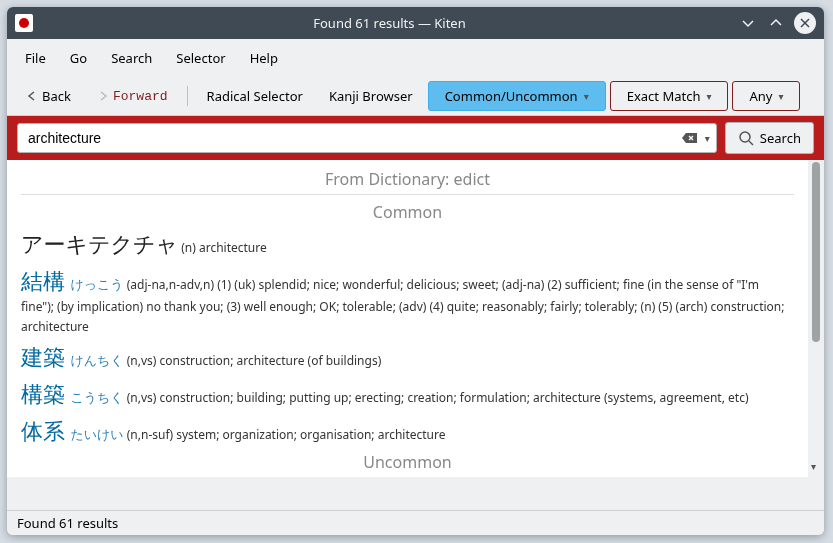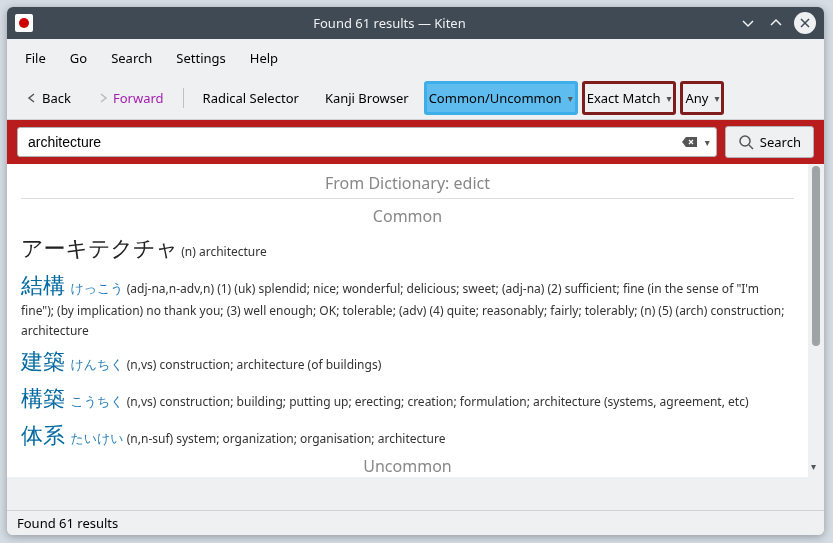--- a/index.html
+++ b/index.html
@@ -9,23 +9,23 @@
 .titlebar-icon { width: 18px; height: 18px; background: #fff; border-radius: 2px; display: flex; align-items: center; justify-content: center; margin-right: 8px; }
 .titlebar-icon::after { content: ""; width: 10px; height: 10px; background: #c00; border-radius: 50%; }
 .titlebar-title { flex: 1; text-align: center; font-size: 13px; }
 .titlebar-buttons { display: flex; gap: 8px; align-items: center; }
 .titlebar-btn { width: 20px; height: 20px; display: flex; align-items: center; justify-content: center; cursor: pointer; color: #eff0f1; }
 .titlebar-close { width: 22px; height: 22px; background: #eff0f1; border-radius: 50%; color: #3f4a55; }
 .menubar { display: flex; padding: 6px 8px; gap: 4px; background: #eff0f1; }
 .menu-item { padding: 4px 10px; cursor: pointer; border-radius: 3px; font-size: 13px; }
 .toolbar { display: flex; align-items: center; padding: 4px 8px; gap: 4px; background: #eff0f1; border-bottom: 1px solid #d0d0d0; }
 .tool-btn { display: flex; align-items: center; gap: 4px; padding: 5px 10px; border: 1px solid transparent; border-radius: 3px; cursor: pointer; font-size: 13px; }
-.tool-btn.disabled { color: #a21caf; cursor: default; }
+.tool-btn.disabled { color: #7f1d1d; cursor: default; font-family: Liberation Mono, monospace; }
 .tool-sep { width: 1px; height: 20px; background: #c0c0c0; margin: 0 4px; }
-.dropdown { display: flex; align-items: center; gap: 6px; padding: 5px 2px; border: 3px solid #7f1d1d; border-radius: 3px; background: #eff0f1; cursor: pointer; font-size: 13px; }
+.dropdown { display: flex; align-items: center; gap: 6px; padding: 5px 16px; border: 1px solid #7f1d1d; border-radius: 3px; background: #eff0f1; cursor: pointer; font-size: 13px; }
 .dropdown.active { background: #5ebdee; border-color: #3daee9; }
 .chevron { font-size: 10px; color: #555; }
 .searchbar { display: flex; align-items: center; padding: 6px 10px; gap: 8px; background: #b91c1c; }
 .search-input-wrap { flex: 1; display: flex; align-items: center; background: #fff; border: 1px solid #b0b3b6; border-radius: 3px; padding: 0 6px; height: 30px; }
 .search-input { flex: 1; border: none; outline: none; font-size: 14px; padding: 4px; background: transparent; }
 .search-btn { display: flex; align-items: center; gap: 6px; padding: 6px 12px; border: 1px solid #b0b3b6; border-radius: 3px; cursor: pointer; background: #eff0f1; }
 .content-wrap { flex: 1; display: flex; overflow: hidden; background: #fff; }
 .content { flex: 1; padding: 8px 14px; overflow-y: hidden; }
 .scrollbar { width: 16px; background: #eff0f1; position: relative; }
 .scroll-thumb { position: absolute; top: 2px; left: 4px; width: 8px; height: 180px; background: #a0a3a6; border-radius: 4px; }
@@ -65,21 +65,21 @@
             <path d="M2 2 L10 10 M10 2 L2 10" stroke="#3f4a55" stroke-width="1.5"></path>
           </svg>
       </div>
     </div>
   </div>
 
   <div class="menubar">
     <div class="menu-item">File</div>
     <div class="menu-item">Go</div>
     <div class="menu-item">Search</div>
-    <div class="menu-item">Settings</div>
+    <div class="menu-item">Selector</div>
     <div class="menu-item">Help</div>
   </div>
 
   <div class="toolbar">
     <div class="tool-btn">
       <span>
           <svg width="12" height="12" viewBox="0 0 12 12">
             <path d="M8 2 L3 6 L8 10" stroke="#555" stroke-width="1.5" fill="none"></path>
           </svg>
         </span>

